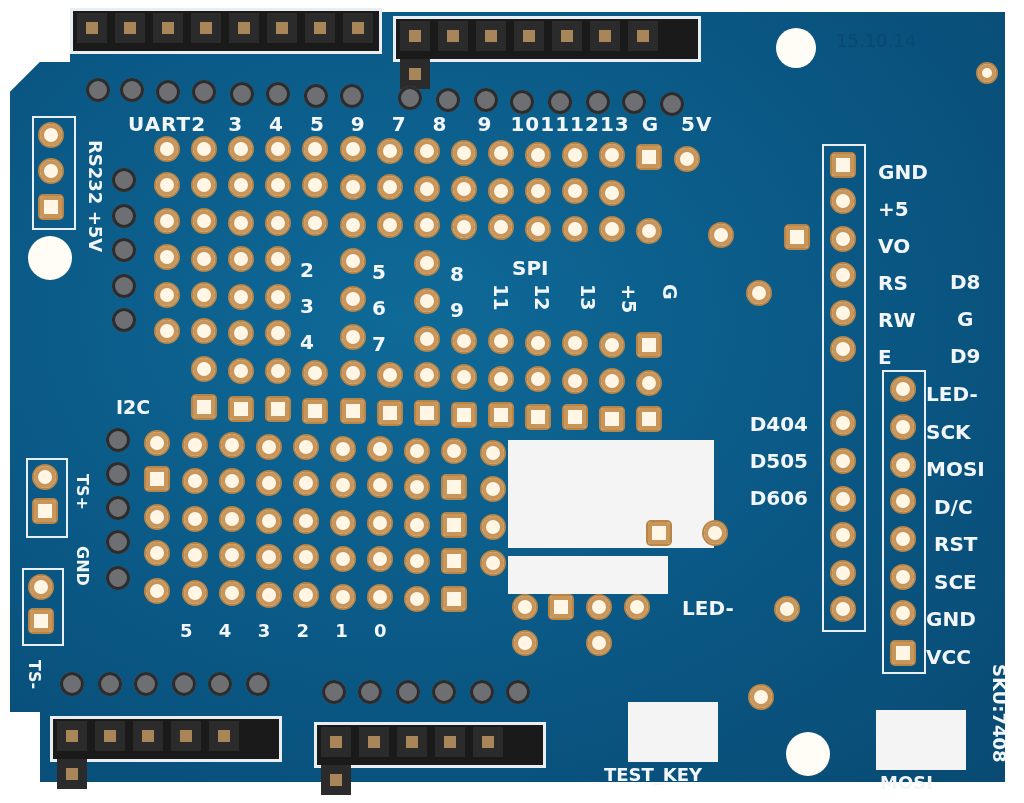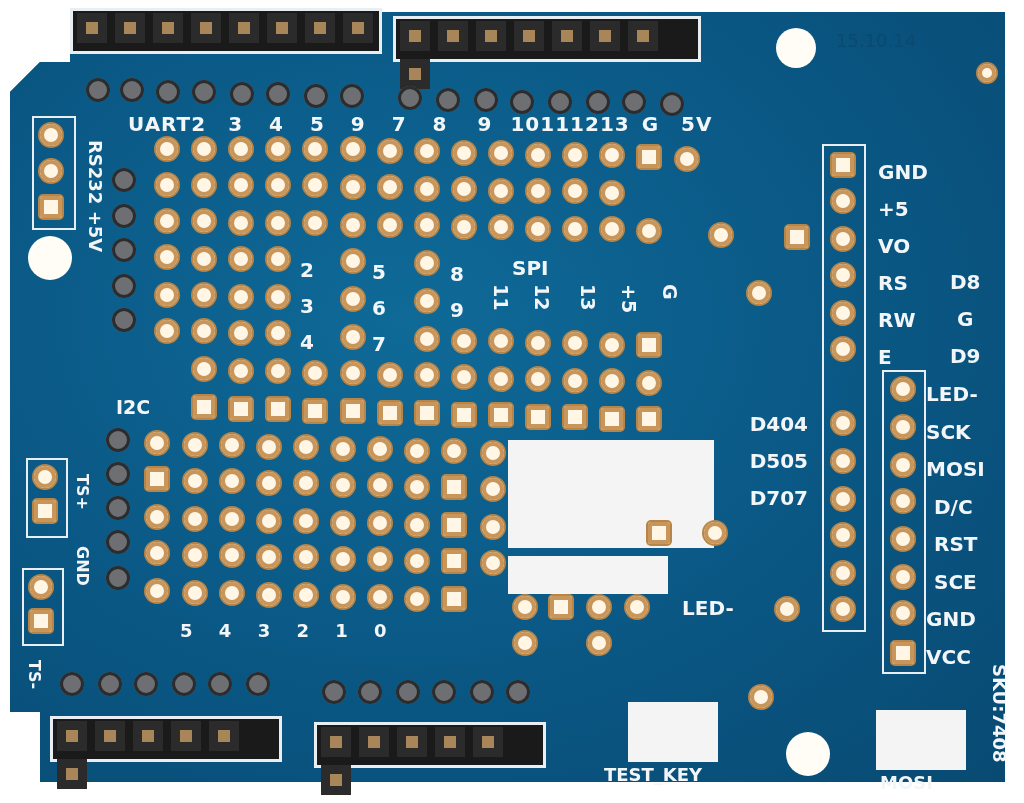--- a/index.html
+++ b/index.html
@@ -330,21 +330,21 @@
   <div>E</div>
 </div>
 <div class="silk" style="left:950px;top:264px;font-size:20px;line-height:37px;text-align:center;">
   <div>D8</div>
   <div>G</div>
   <div>D9</div>
 </div>
 <div class="silk" style="left:716px;top:406px;font-size:20px;line-height:37px;text-align:right;width:92px;">
   <div>D404</div>
   <div>D505</div>
-  <div>D707</div>
+  <div>D606</div>
 </div>
 <div class="silk" style="left:682px;top:596px;font-size:20px;">LED-</div>
 <div class="pad" style="left:776px;top:598px"></div>
 
 <div class="outline" style="left:882px;top:370px;width:40px;height:300px;"></div>
 <div>
   <div class="pad" style="left:892px;top:378px"></div>
     <div class="pad" style="left:892px;top:416px"></div>
     <div class="pad" style="left:892px;top:454px"></div>
     <div class="pad" style="left:892px;top:490px"></div>

